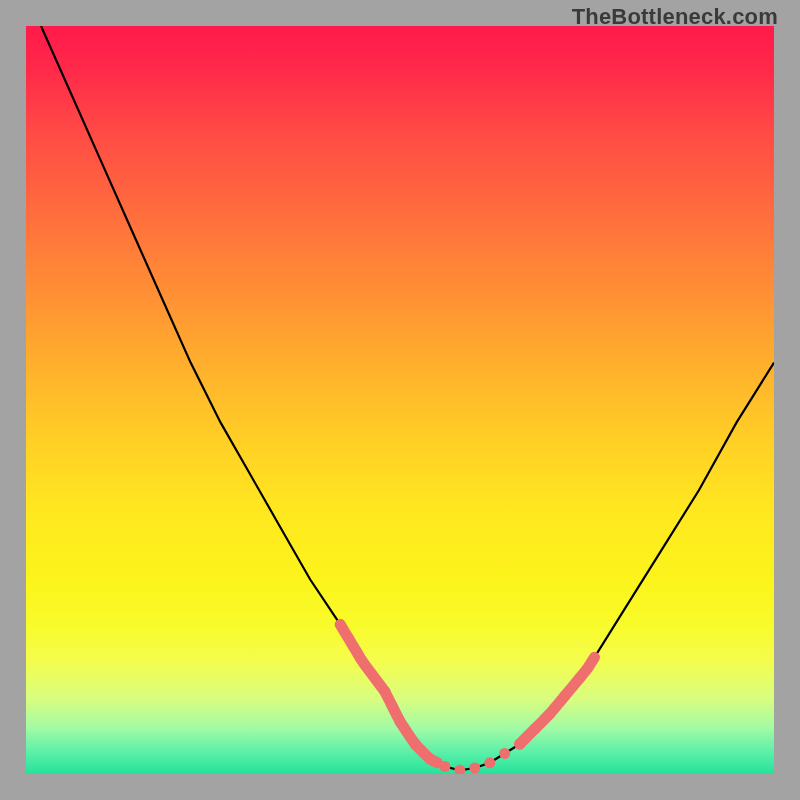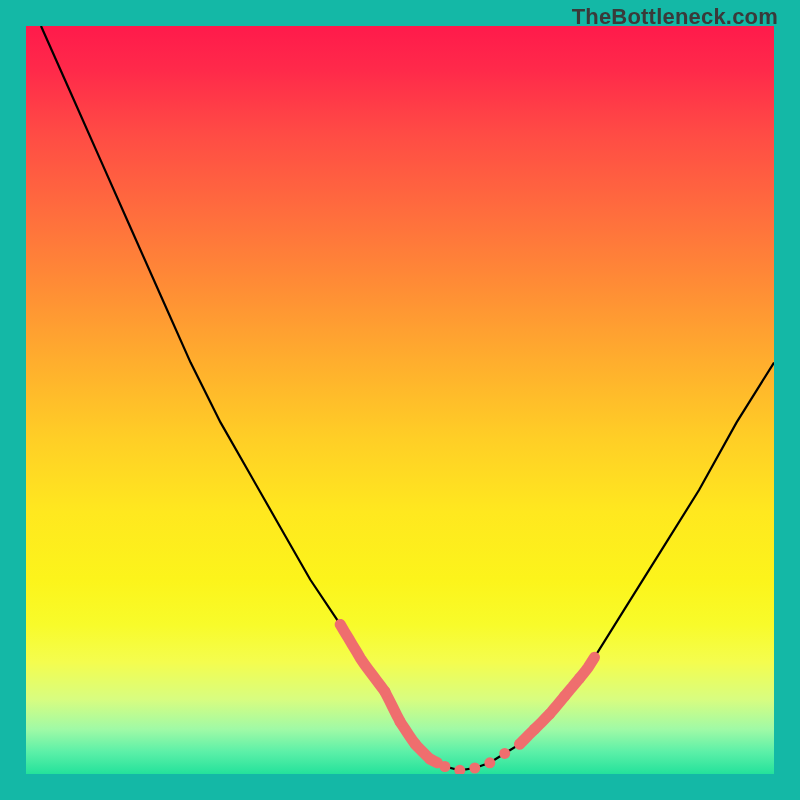--- a/index.html
+++ b/index.html
@@ -8,21 +8,21 @@
     width: 800px;
     height: 800px;
     background: #000;
     overflow: hidden;
     font-family: Arial, Helvetica, sans-serif;
   }
   .frame {
     position: relative;
     width: 800px;
     height: 800px;
-    background: #14b8a6;
+    background: #a3a3a3;
   }
   .plot-area {
     position: absolute;
     left: 26px;
     top: 26px;
     width: 748px;
     height: 748px;
     background: linear-gradient(to bottom,
       #ff1a4b 0%,
       #ff2a4a 6%,

